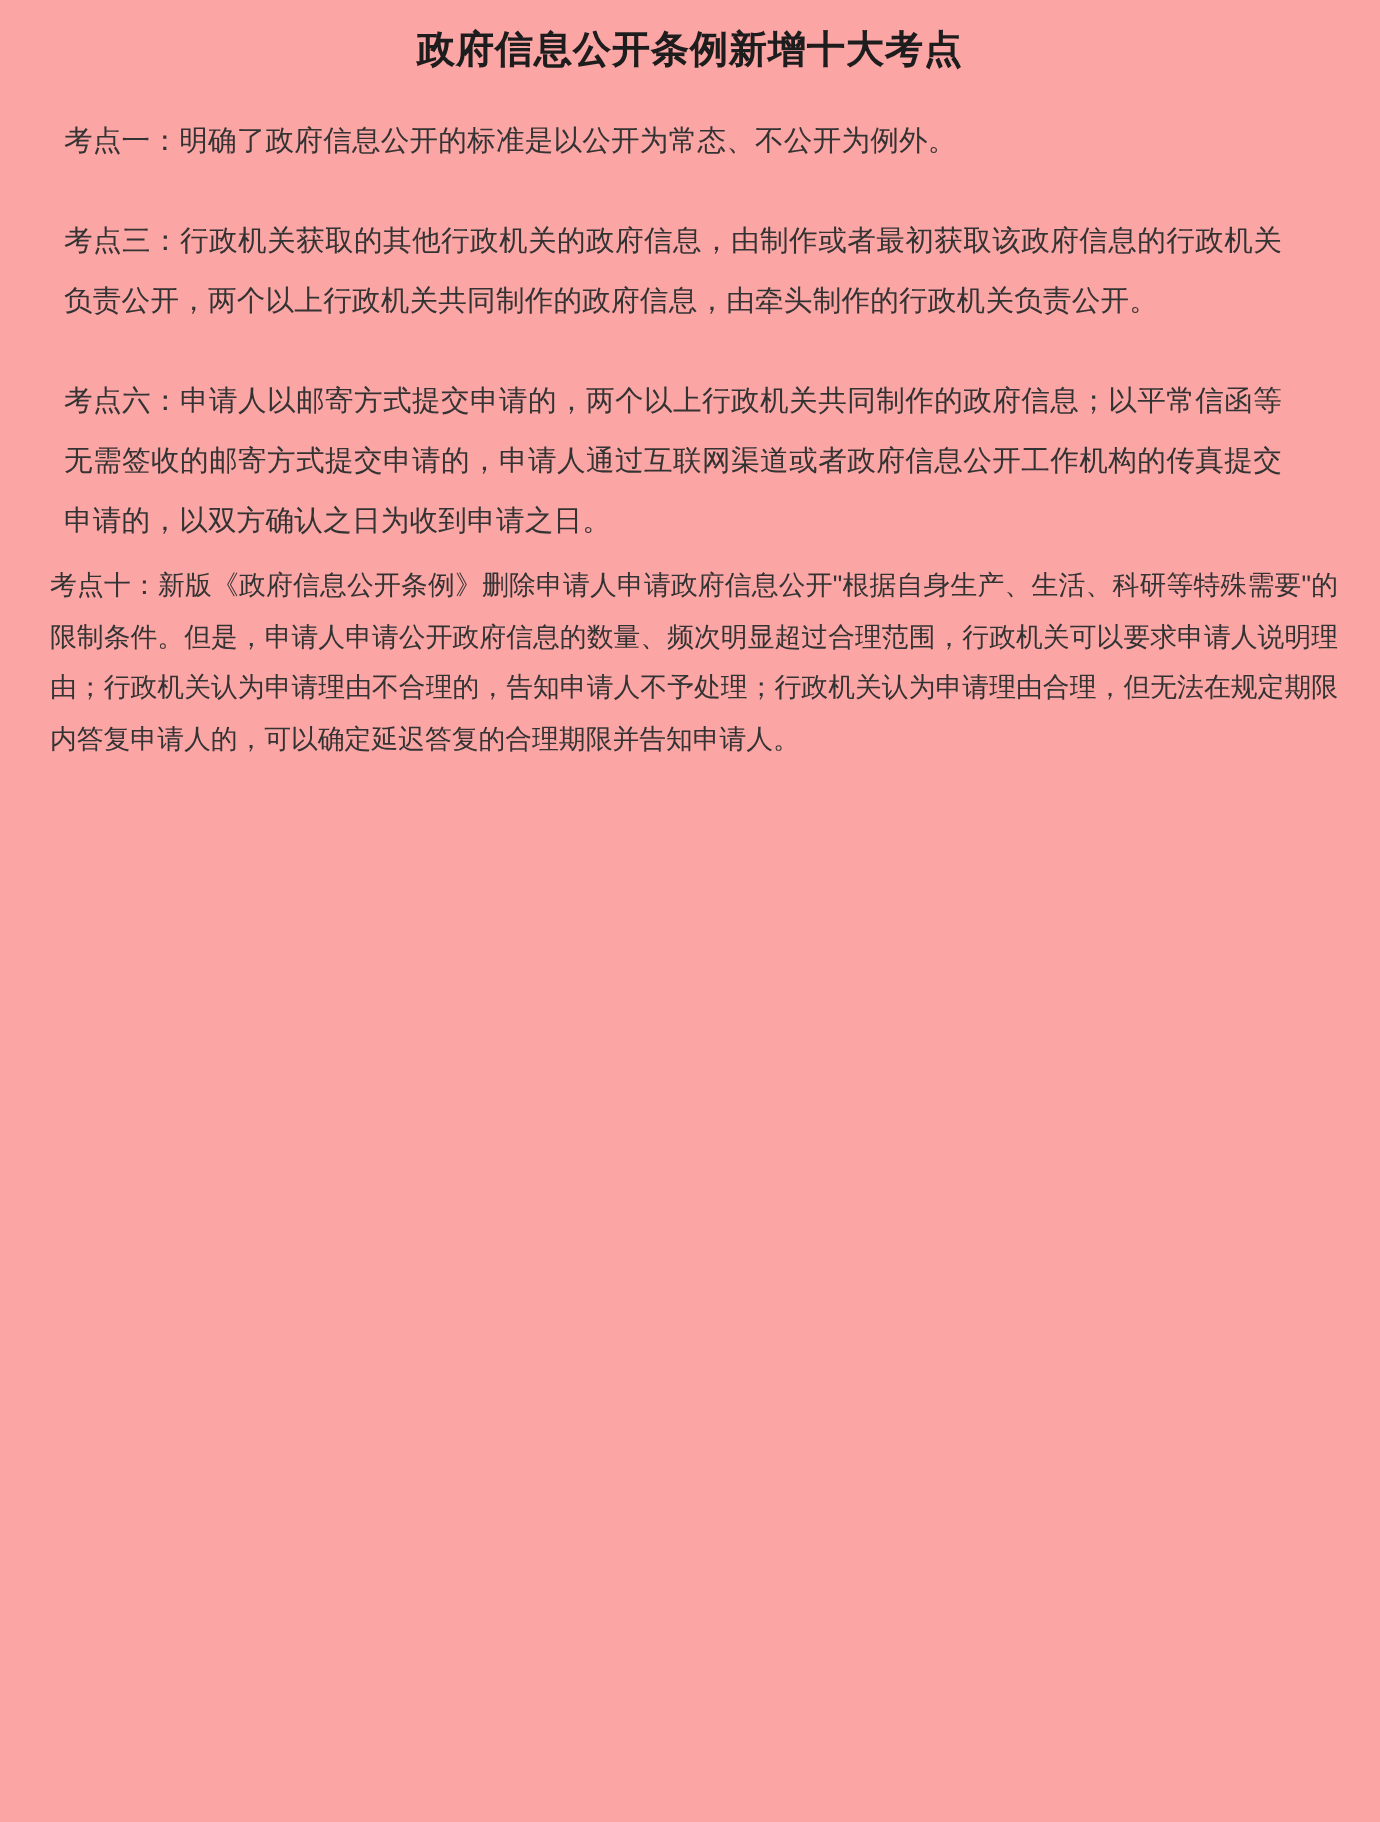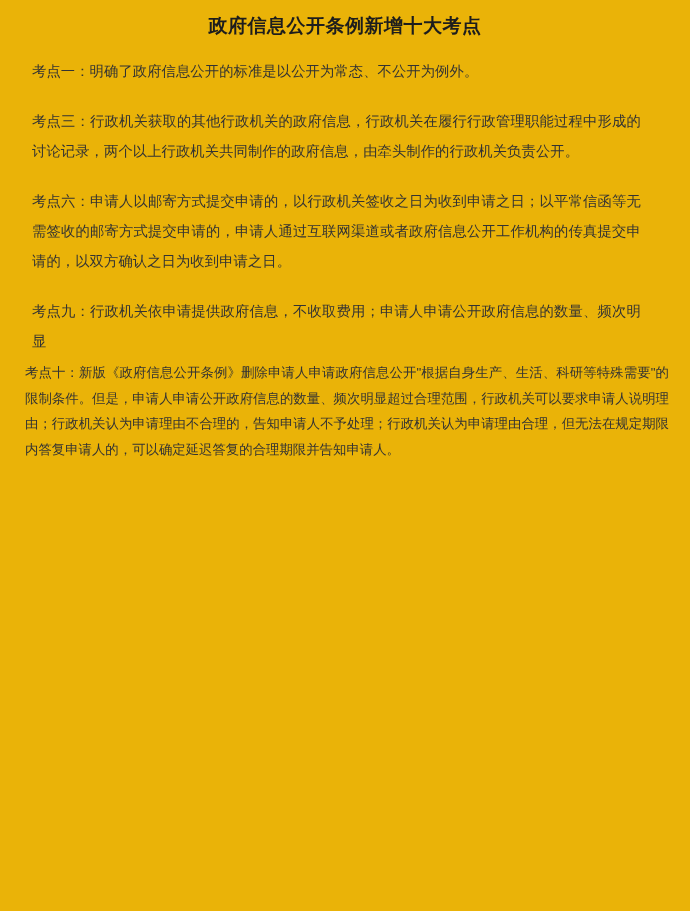--- a/index.html
+++ b/index.html
@@ -10,21 +10,21 @@
   body {
     width: 690px;
     height: 911px;
     font-family: "Liberation Sans", "DejaVu Sans", sans-serif;
     color: #2b2b2b;
     overflow: hidden;
   }
   .page {
     width: 690px;
     height: 911px;
-    background: #eab308;
+    background: #fca5a5;
     position: relative;
     box-sizing: border-box;
   }
   .doc-title {
     text-align: center;
     font-size: 19px;
     font-weight: bold;
     color: #1d1d1d;
     letter-spacing: 0.5px;
     padding-top: 12px;
@@ -65,22 +65,21 @@
 </style>
 </head>
 <body>
 
 <div class="page">
 
   <div class="doc-title">政府信息公开条例新增十大考点</div>
 
   <div class="body-block">
     <p class="para">考点一：明确了政府信息公开的标准是以公开为常态、不公开为例外。</p>
-    <p class="para">考点三：行政机关获取的其他行政机关的政府信息，行政机关在履行行政管理职能过程中形成的讨论记录，两个以上行政机关共同制作的政府信息，由牵头制作的行政机关负责公开。</p>
-    <p class="para">考点六：申请人以邮寄方式提交申请的，以行政机关签收之日为收到申请之日；以平常信函等无需签收的邮寄方式提交申请的，申请人通过互联网渠道或者政府信息公开工作机构的传真提交申请的，以双方确认之日为收到申请之日。</p>
-    <p class="para">考点九：行政机关依申请提供政府信息，不收取费用；申请人申请公开政府信息的数量、频次明显</p>
+    <p class="para">考点三：行政机关获取的其他行政机关的政府信息，由制作或者最初获取该政府信息的行政机关负责公开，两个以上行政机关共同制作的政府信息，由牵头制作的行政机关负责公开。</p>
+    <p class="para">考点六：申请人以邮寄方式提交申请的，两个以上行政机关共同制作的政府信息；以平常信函等无需签收的邮寄方式提交申请的，申请人通过互联网渠道或者政府信息公开工作机构的传真提交申请的，以双方确认之日为收到申请之日。</p>
   </div>
 
   <div class="final-block">
     <p class="para-dense">考点十：新版《政府信息公开条例》删除申请人申请政府信息公开"根据自身生产、生活、科研等特殊需要"的限制条件。但是，申请人申请公开政府信息的数量、频次明显超过合理范围，行政机关可以要求申请人说明理由；行政机关认为申请理由不合理的，告知申请人不予处理；行政机关认为申请理由合理，但无法在规定期限内答复申请人的，可以确定延迟答复的合理期限并告知申请人。</p>
   </div>
 
 </div>
 
 </body></html>

